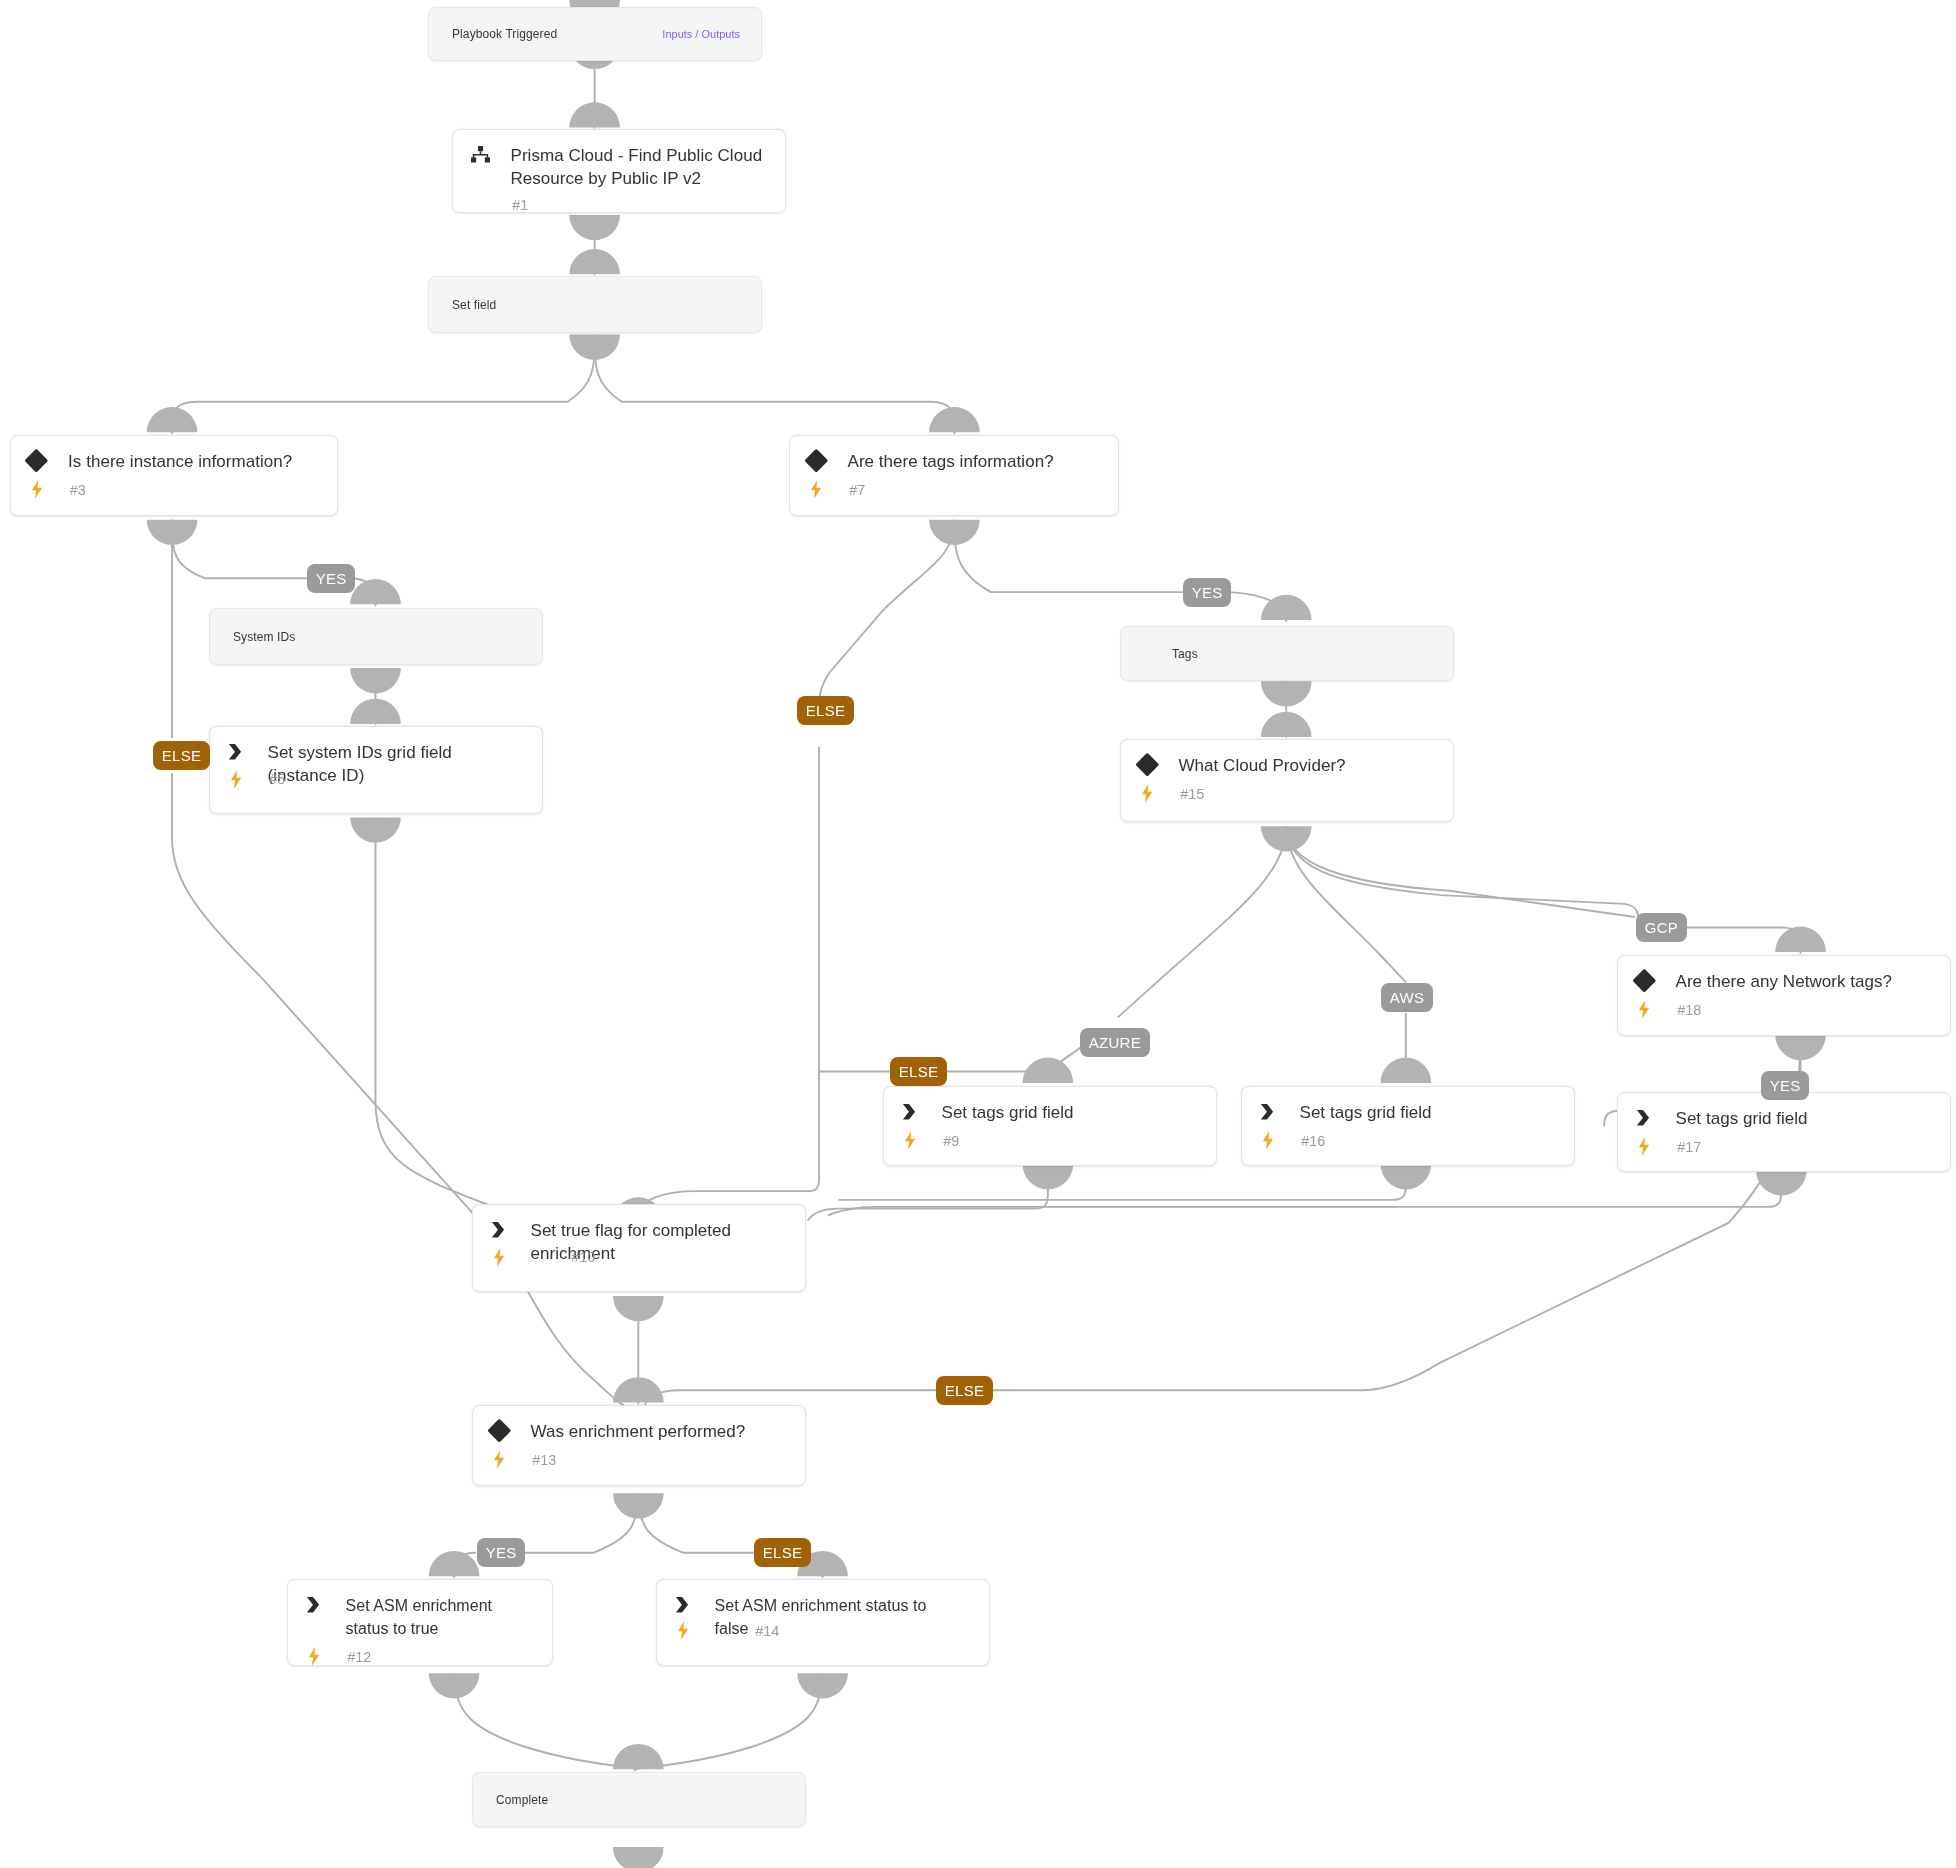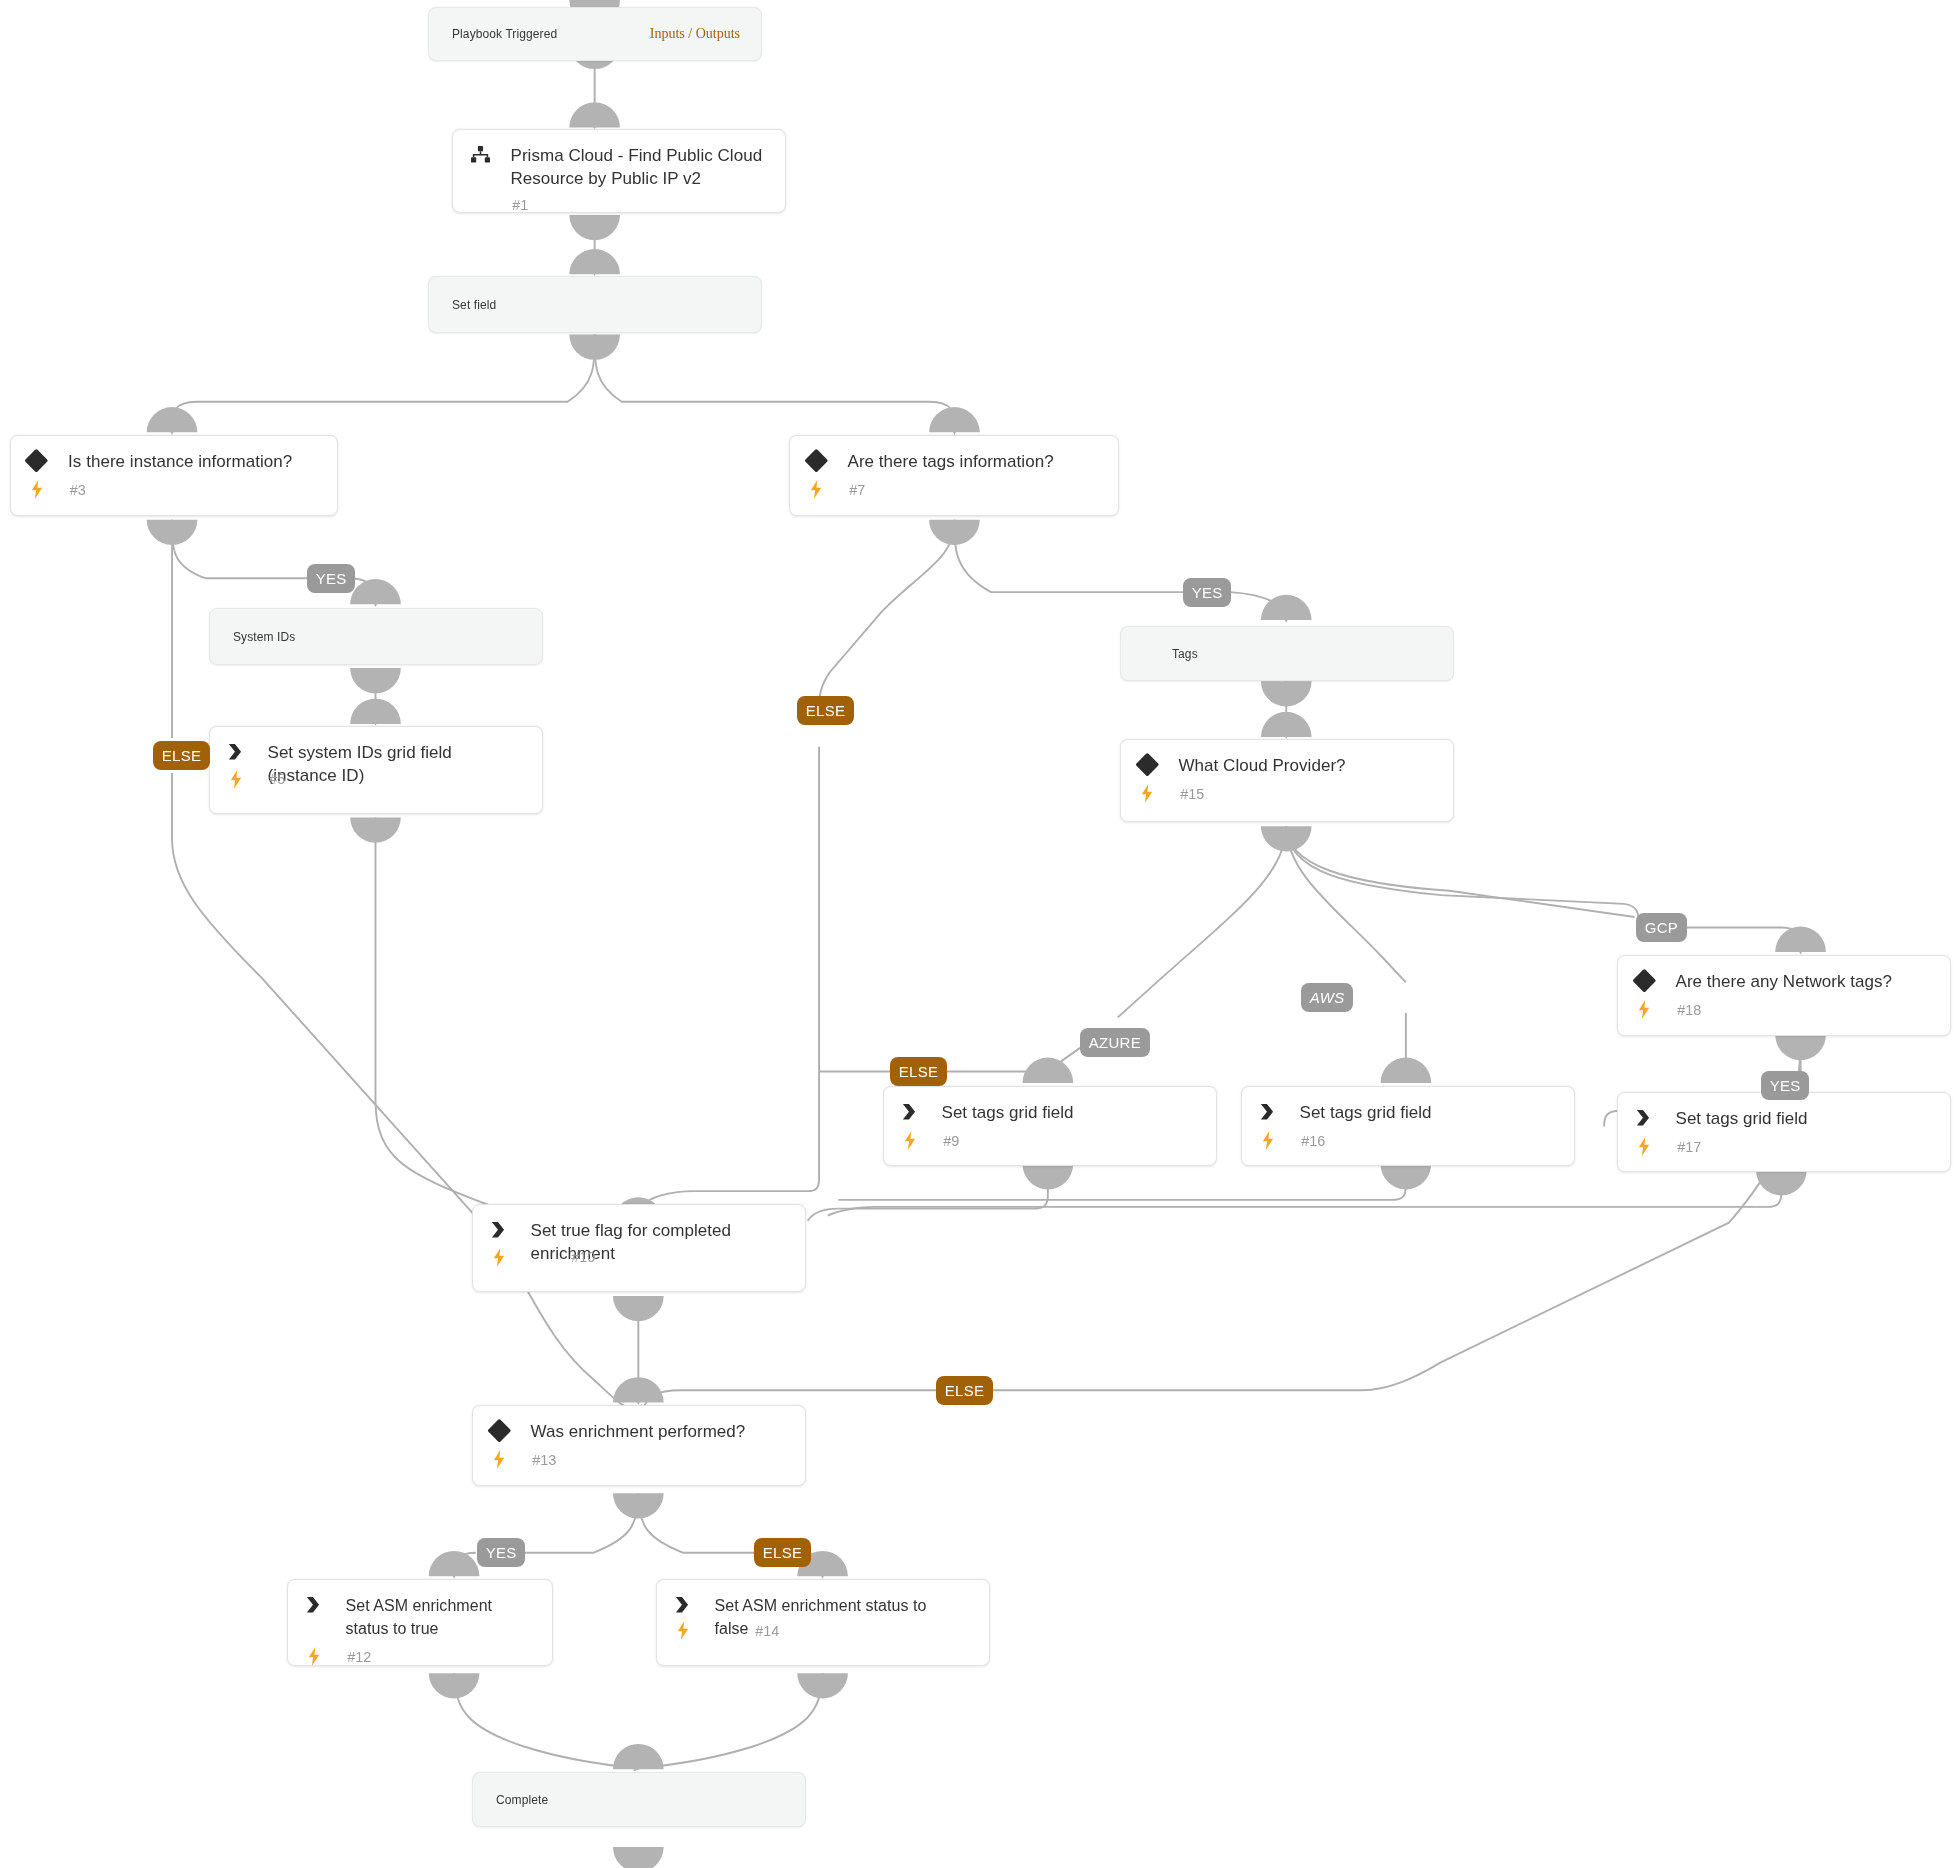--- a/index.html
+++ b/index.html
@@ -44,23 +44,22 @@
   }
   .node.flat .flat-title {
     font-size: 12px;
     color: #363636;
     padding-left: 23px;
     letter-spacing: 0.1px;
   }
   .node.flat .flat-aside {
     margin-left: auto;
     padding-right: 21px;
-    font-size: 14px;
-    color: #a16207;
-    font-family: Liberation Serif, serif;
+    font-size: 11px;
+    color: #8b5cf6;
   }
   .node .row-main {
     display: flex;
     align-items: flex-start;
     padding: 14px 17.5px 0 17.5px;
   }
   .node .icon-slot {
     width: 40px;
     flex: 0 0 40px;
     display: flex;
@@ -532,21 +531,21 @@
   <div class="badge gray" style="left:307px; top:564px;">YES</div>
 
   <div class="badge black" style="left:153px; top:741px;">ELSE</div>
 
   <div class="badge gray" style="left:1183px; top:578px;">YES</div>
 
   <div class="badge black" style="left:797px; top:696px;">ELSE</div>
 
   <div class="badge gray" style="left:1080px; top:1028px;">AZURE</div>
 
-  <div class="badge gray" style="left:1301px; top:983px;font-style:italic;">AWS</div>
+  <div class="badge gray" style="left:1381px; top:983px;">AWS</div>
 
   <div class="badge gray" style="left:1636px; top:913px;">GCP</div>
 
   <div class="badge black" style="left:890px; top:1057px;">ELSE</div>
 
   <div class="badge gray" style="left:1761px; top:1071px;">YES</div>
 
   <div class="badge black" style="left:936px; top:1376px;">ELSE</div>
 
   <div class="badge gray" style="left:477px; top:1538px;">YES</div>

